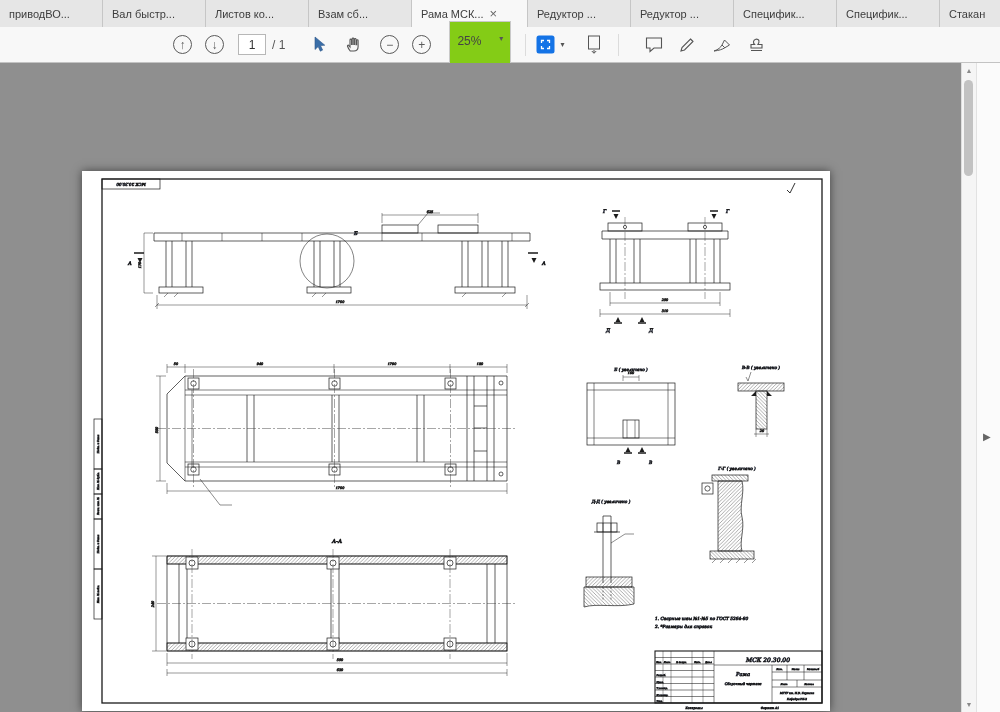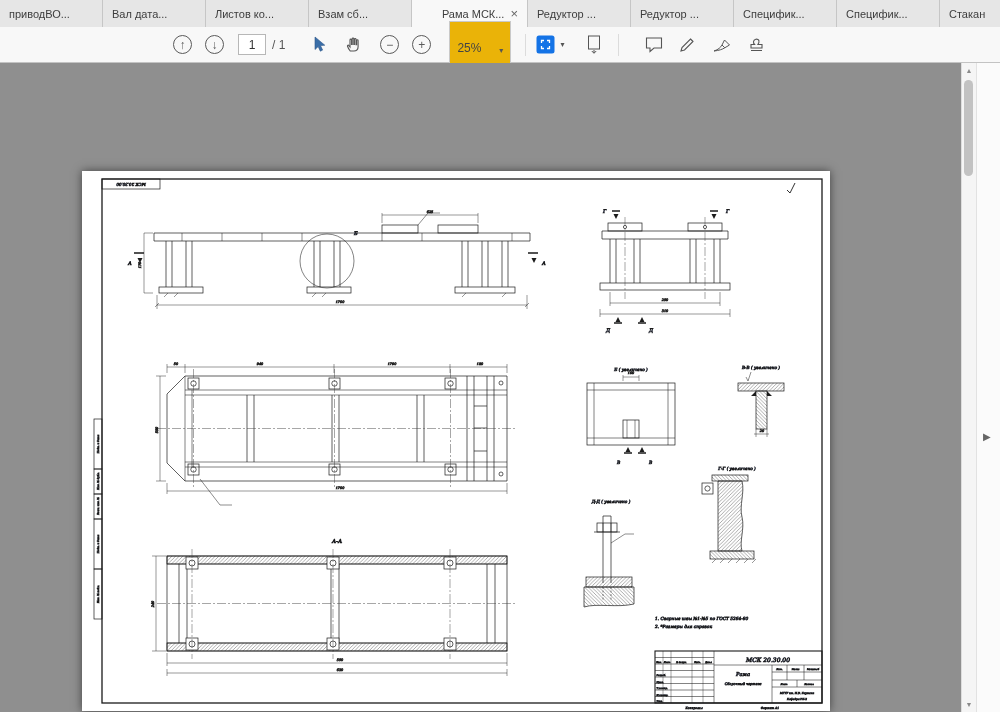--- a/index.html
+++ b/index.html
@@ -4,35 +4,35 @@
 <style>
   html,body{margin:0;padding:0;width:1000px;height:712px;overflow:hidden;
     font-family:"Liberation Sans",sans-serif;background:#fff;}
   .app{width:1000px;height:712px;display:flex;flex-direction:column;}
 
   
   .tabbar{height:27px;background:#dedede;display:flex;flex-shrink:0;overflow:hidden;}
   .tab{width:103px;flex-shrink:0;box-sizing:border-box;border-right:1px solid #c6c6c6;
     display:flex;align-items:center;padding:0 9px;font-size:11px;color:#3d3d3d;
     background:#e6e6e6;white-space:nowrap;overflow:hidden;}
-  .tab.active{background:#f8f8f8;width:116px;justify-content:flex-end;}
+  .tab.active{background:#f8f8f8;width:116px;justify-content:flex-start;}
   .tab .close{color:#666;font-size:13px;line-height:1;margin-left:6px;cursor:default;}
 
   
   .toolbar{height:35px;background:#f8f8f8;border-bottom:1px solid #c3c3c3;
     display:flex;align-items:center;flex-shrink:0;font-size:12px;color:#444;}
   .grp{display:flex;align-items:center;}
   .circle-btn{width:19px;height:19px;border:1.5px solid #5a5a5a;border-radius:50%;
     display:flex;align-items:center;justify-content:center;font-size:12px;color:#5a5a5a;
     box-sizing:border-box;}
   .page-box{width:26px;height:19px;border:1px solid #b7b7b7;background:#fff;margin-left:14px;
     display:flex;align-items:center;justify-content:center;font-size:12px;color:#333;}
   .page-total{margin-left:6px;color:#555;}
-  .zoom-box{height:21px;border:1px solid #c9c9c9;display:flex;align-items:flex-end;
-    padding:12px 7px;margin-left:18px;background:#eab308;min-width:46px;justify-content:space-between;}
+  .zoom-box{height:21px;border:1px solid #c9c9c9;display:flex;align-items:flex-start;
+    padding:12px 7px;margin-left:18px;background:#84cc16;min-width:46px;justify-content:space-between;}
   .caret{font-size:8px;color:#555;margin-left:5px;}
   .icon-btn{display:flex;align-items:center;justify-content:center;}
   .sep{width:1px;height:22px;background:#dcdcdc;margin:0 10px;}
 
   
   .content{flex:1;display:flex;min-height:0;}
   .canvas{position:relative;width:963px;background:#8f8f8f;overflow:hidden;}
   .page{position:absolute;left:82px;top:108px;width:748px;height:540px;background:#fff;
     box-shadow:0 0 9px rgba(0,0,0,.55);}
   .page svg{display:block;width:748px;height:540px;}
@@ -54,21 +54,21 @@
 </head>
 <body>
 
 <div class="app">
 
   <div class="tabbar">
     <div class="tab">
         <span>приводВО...</span>
       </div>
     <div class="tab">
-        <span>Вал дата...</span>
+        <span>Вал быстр...</span>
       </div>
     <div class="tab">
         <span>Листов ко...</span>
       </div>
     <div class="tab">
         <span>Взам сб...</span>
       </div>
     <div class="tab active">
       <span>Рама МСК...</span>
       <span class="close">×</span>

